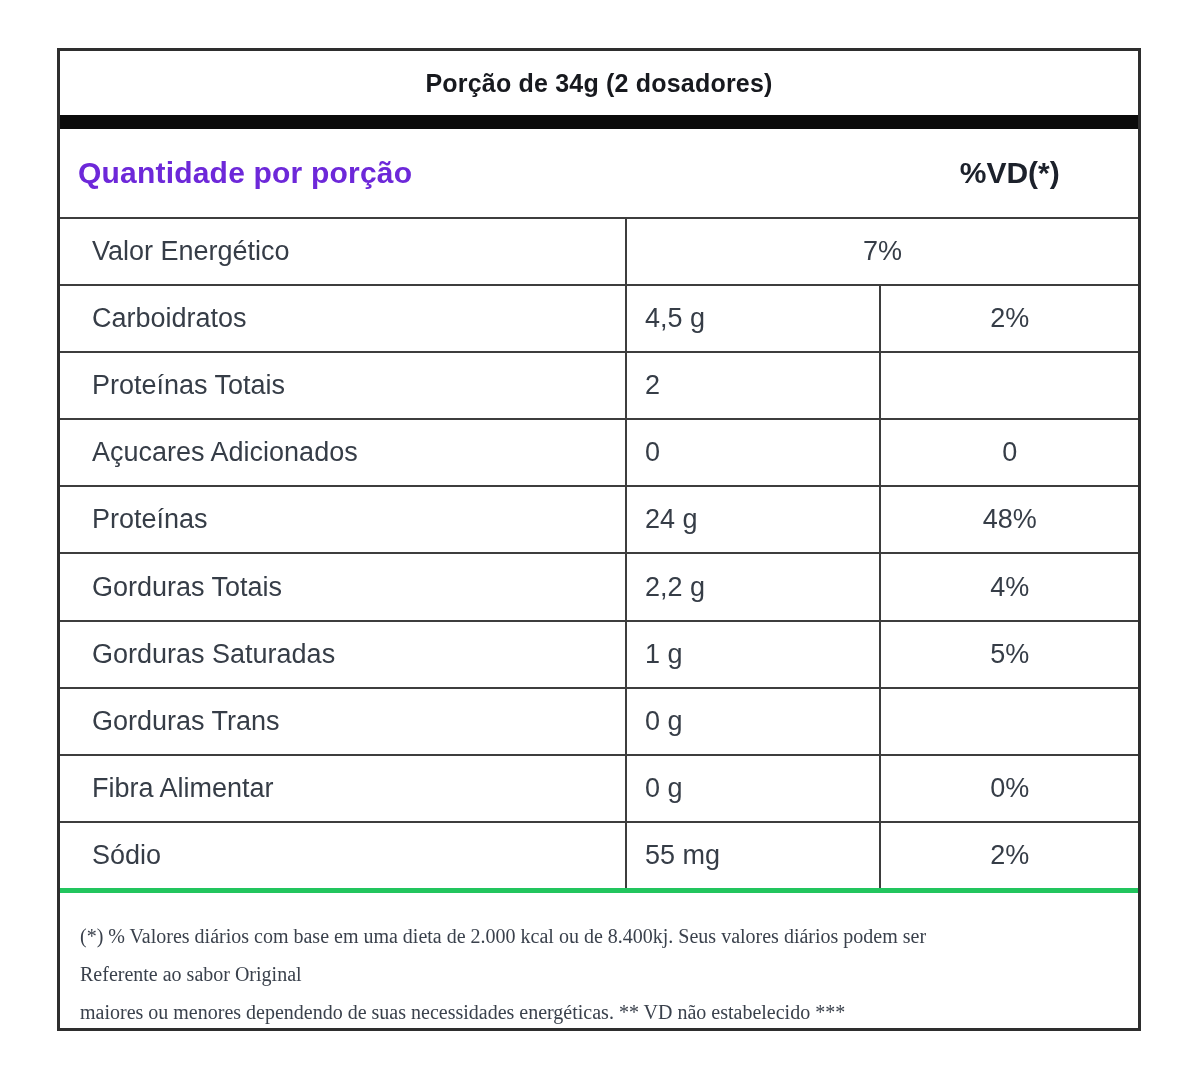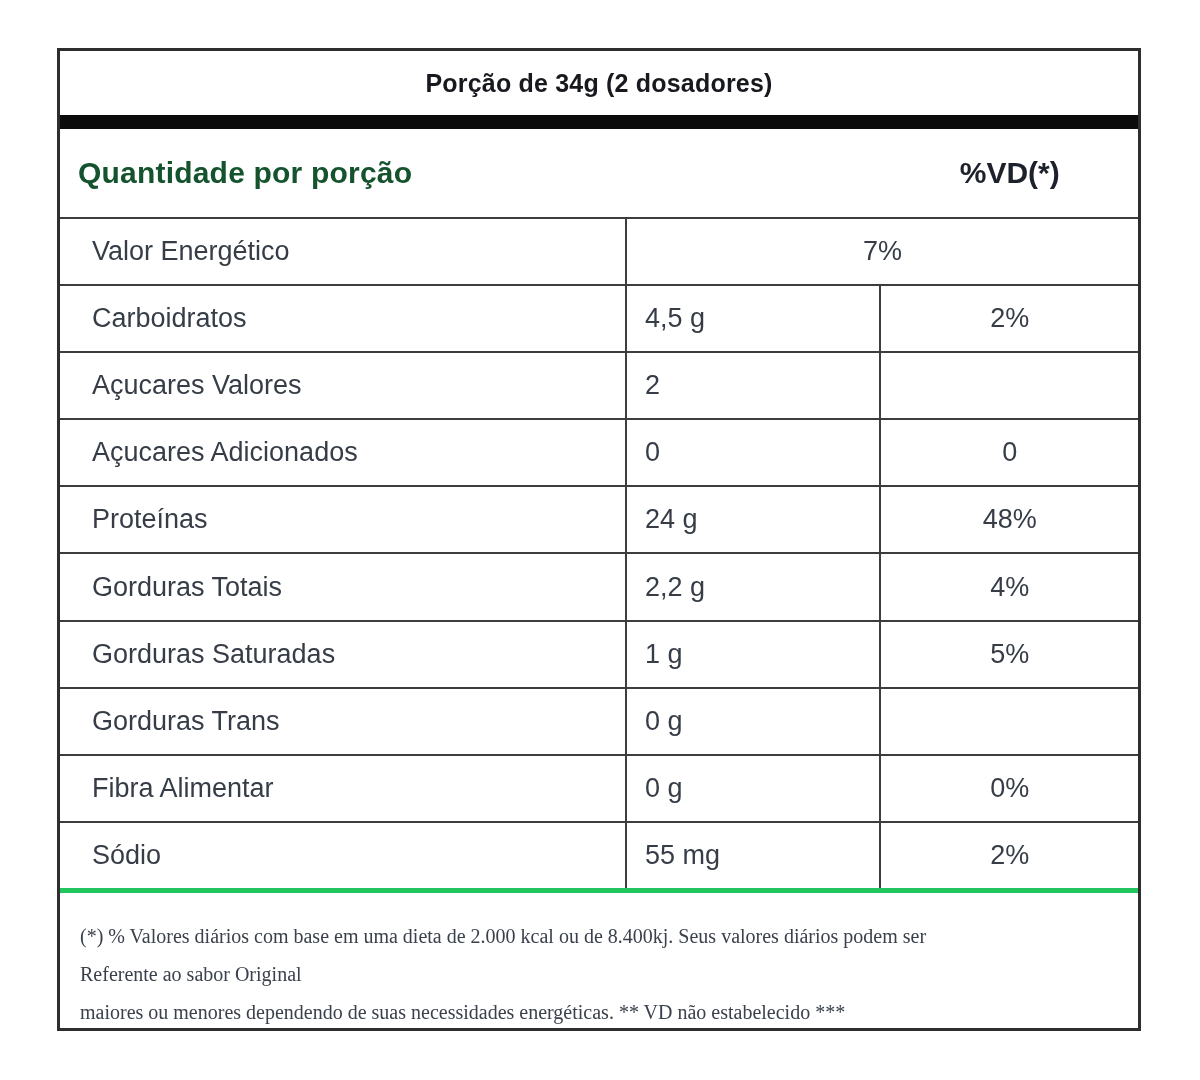--- a/index.html
+++ b/index.html
@@ -44,21 +44,21 @@
     flex: none;
     display: flex;
     align-items: center;
     border-bottom: 2px solid #3d3d3d;
   }
   .colhead-quantity {
     flex: 0 0 76.2%;
     padding-left: 18px;
     font-size: 30px;
     font-weight: bold;
-    color: #14532d;
+    color: #6d28d9;
     letter-spacing: 0.2px;
   }
   .colhead-dv {
     flex: 1 1 auto;
     text-align: center;
     font-size: 30px;
     font-weight: bold;
     color: #1c212b;
   }
   .data-rows {
@@ -122,21 +122,21 @@
       <div class="row">
         <div class="cell cell-nutrient">Valor Energético</div>
         <div class="cell cell-dv">7%</div>
       </div>
       <div class="row">
         <div class="cell cell-nutrient">Carboidratos</div>
         <div class="cell cell-amount">4,5 g</div>
         <div class="cell cell-dv">2%</div>
       </div>
       <div class="row">
-        <div class="cell cell-nutrient">Açucares Valores</div>
+        <div class="cell cell-nutrient">Proteínas Totais</div>
         <div class="cell cell-amount">2</div>
         <div class="cell cell-dv"></div>
       </div>
       <div class="row">
         <div class="cell cell-nutrient">Açucares Adicionados</div>
         <div class="cell cell-amount">0</div>
         <div class="cell cell-dv">0</div>
       </div>
       <div class="row">
         <div class="cell cell-nutrient">Proteínas</div>

